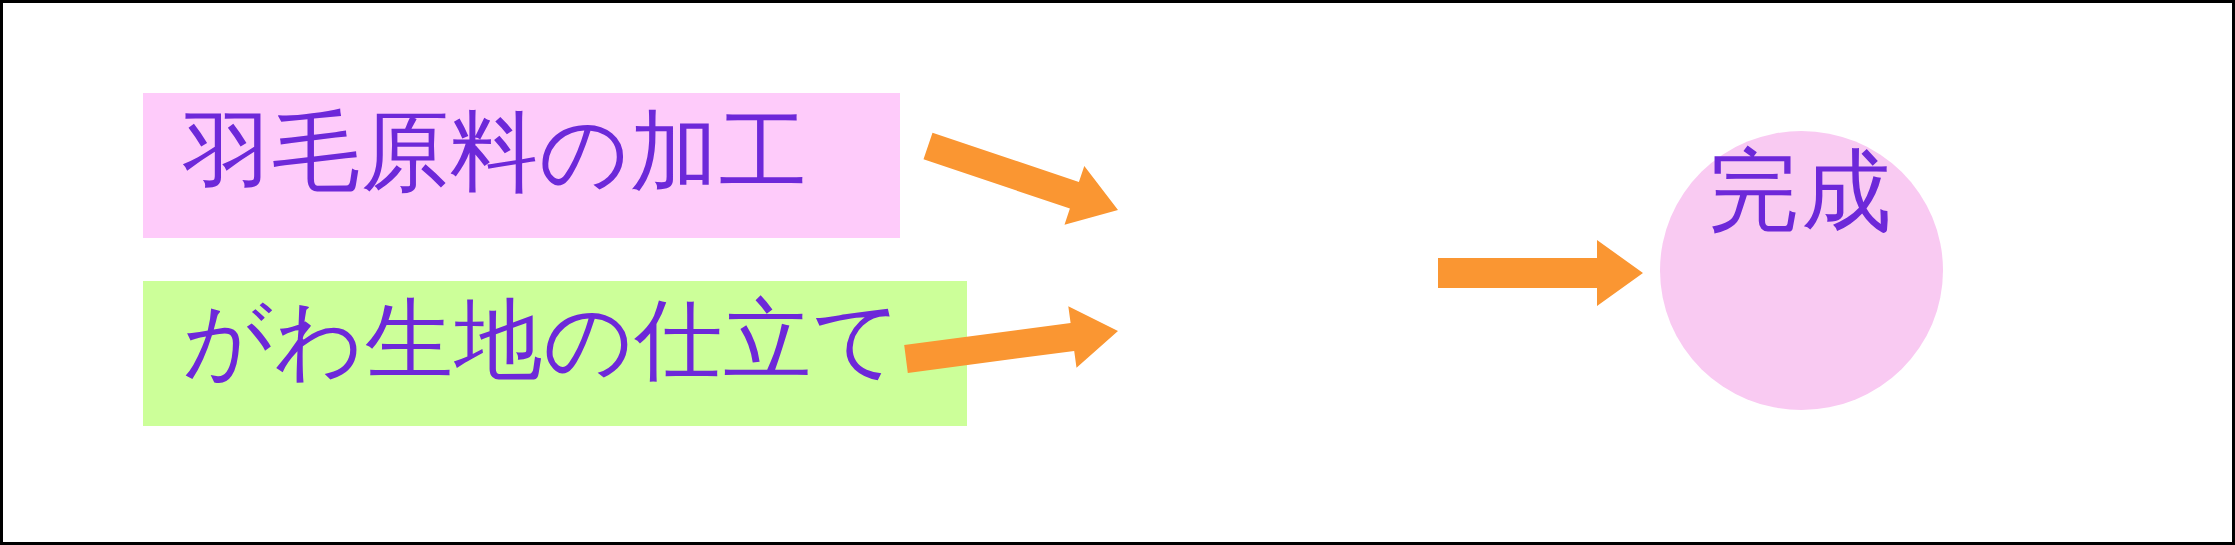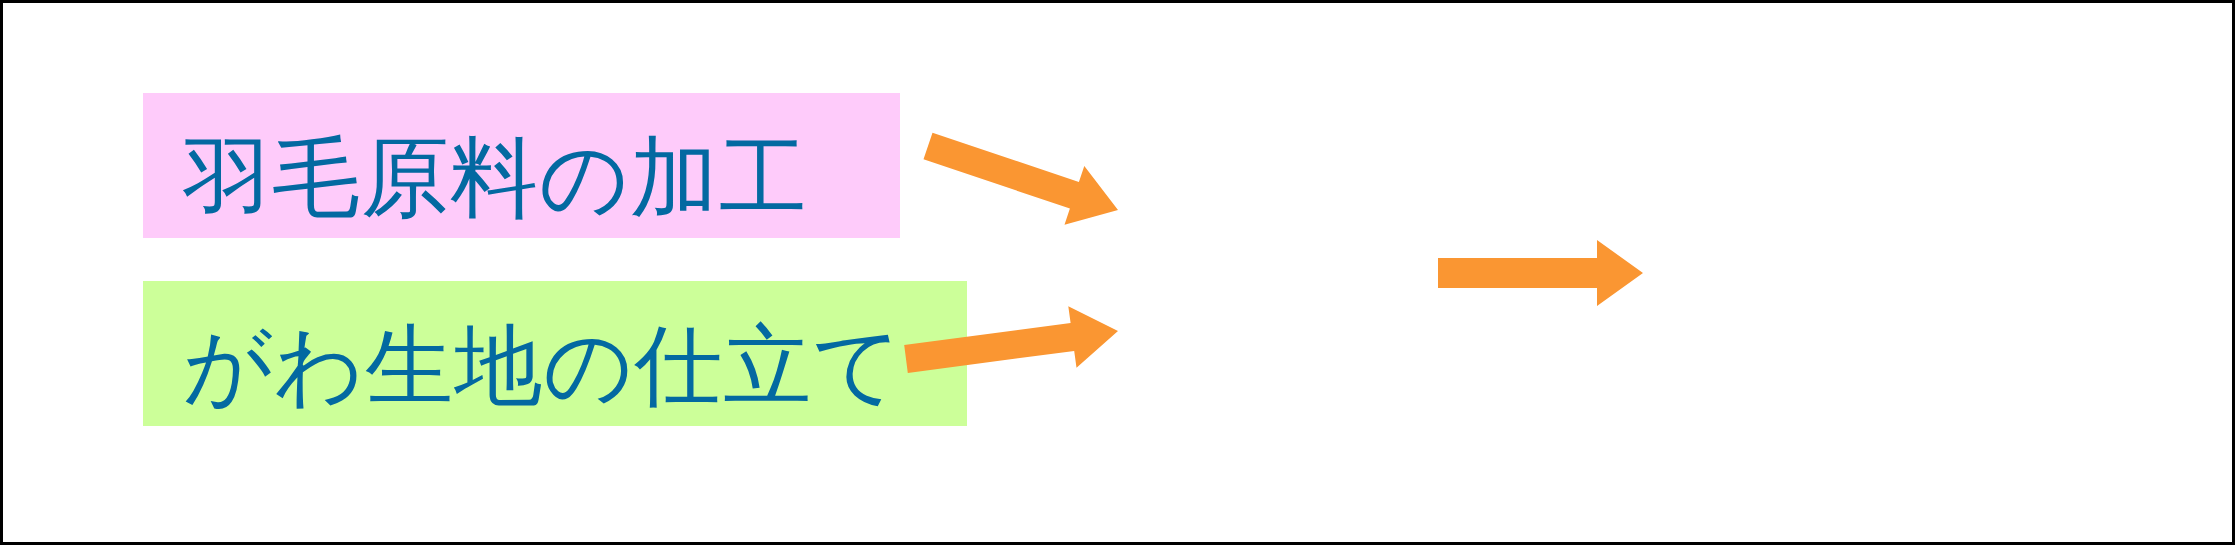--- a/index.html
+++ b/index.html
@@ -13,22 +13,22 @@
     width: 2235px;
     height: 545px;
     box-sizing: border-box;
     border: 3px solid #000000;
     background: #ffffff;
     overflow: hidden;
   }
   .node {
     position: absolute;
     display: flex;
-    align-items: flex-end;
-    color: #0369a1;
+    align-items: flex-start;
+    color: #6d28d9;
   }
   .box {
     justify-content: flex-start;
     padding-left: 40px;
     box-sizing: border-box;
     font-size: 88px;
     letter-spacing: 1px;
     white-space: nowrap;
   }
   .box1 { left: 140px; top: 90px;  width: 757px; height: 145px; }
@@ -57,20 +57,23 @@
 
   <div class="node box box1" style="background-color: rgb(254, 203, 250);">
     <span>羽毛原料の加工</span>
   </div>
 
   <div class="node box box2" style="background-color: rgb(204, 255, 153);">
     <span>がわ生地の仕立て</span>
   </div>
 
 
+  <div class="node circle circle2" style="background-color: rgb(249, 202, 242);">
+    <span>完成</span>
+  </div>
 
   <svg id="arrow-layer" viewBox="0 0 2235 545" xmlns="http://www.w3.org/2000/svg">
     <polygon points="920.5,156.3 1066.9,205.6 1061.5,221.7 1115,207 1081.3,162.9 1075.9,179.0 929.5,129.7" fill="#FA9632"></polygon>
     <polygon points="904.8,369.9 1071.2,347.9 1073.5,364.7 1115,328 1065.3,303.3 1067.6,320.1 901.2,342.1" fill="#FA9632"></polygon>
     <polygon points="1435,285 1594,285 1594,303 1640,270 1594,237 1594,255 1435,255" fill="#FA9632"></polygon>
   </svg>
 
 </div>
 
 </body></html>

